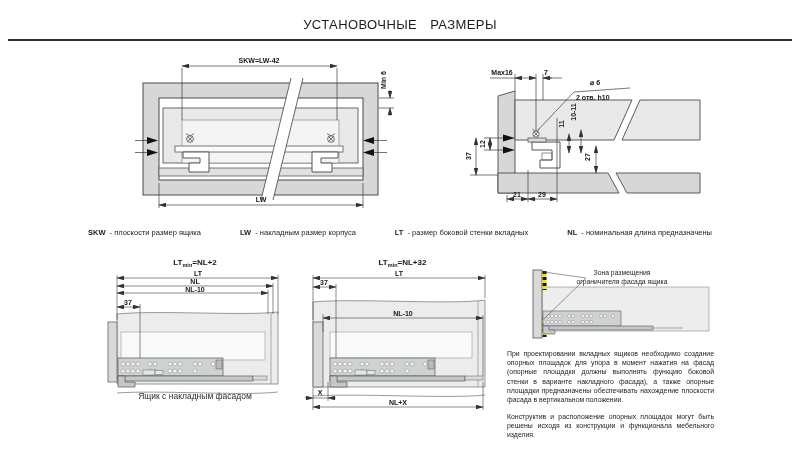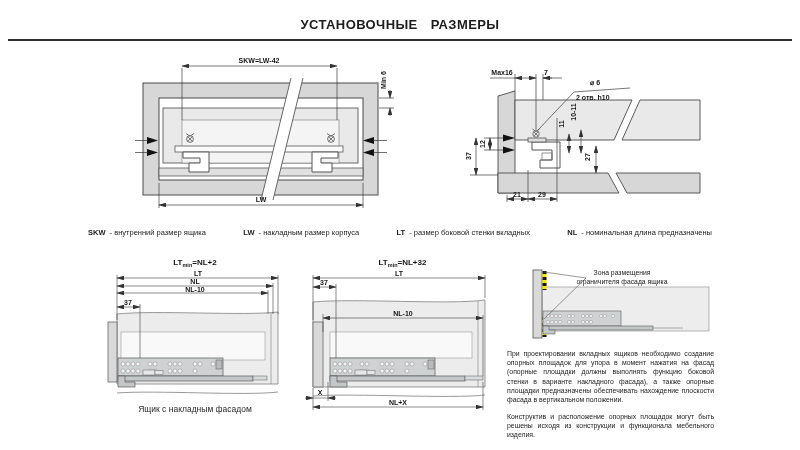--- a/index.html
+++ b/index.html
@@ -1,27 +1,27 @@
 <!DOCTYPE html>
 <html><head>
 <meta charset="utf-8">
 <style>
   html,body{margin:0;padding:0;background:#fff;}
   .stage{position:relative;width:800px;height:450px;background:#ffffff;overflow:hidden;
          font-family:"Liberation Sans",sans-serif;color:#1c1c1c;}
   .abs{position:absolute;}
-  .page-title{left:0;top:17px;width:800px;text-align:center;font-size:13px;font-weight:bold;
+  .page-title{left:0;top:17px;width:800px;text-align:center;font-size:13px;font-weight:normal;
               letter-spacing:.4px;word-spacing:9px;color:#1d1d1d;}
   .title-rule{left:8px;top:39px;width:784px;height:2px;background:#2e2e2e;}
   .legend-row{left:88px;top:228px;width:624px;display:flex;justify-content:space-between;
               font-size:7.5px;color:#222;white-space:nowrap;}
   .legend-row b{font-weight:bold;margin-right:2px;margin-top:12px;}
   .formula{top:258px;height:11px;text-align:center;font-size:8px;font-weight:bold;color:#161616;}
   .formula .sub{font-size:5.5px;vertical-align:-2px;font-weight:bold;}
-  .caption{top:404px;height:12px;text-align:center;font-size:8.5px;color:#2b2b2b;}
+  .caption{top:391px;height:12px;text-align:center;font-size:8.5px;color:#2b2b2b;}
   .zone-label{left:566px;top:269px;width:112px;text-align:center;font-size:6.8px;line-height:1.3;color:#222;}
   .body-text{left:507px;top:349px;width:207px;font-size:6.9px;line-height:1.33;text-align:justify;color:#222;}
   .body-text p{margin:0;}
   .body-text p + p{margin-top:8px;}
   svg{position:absolute;overflow:visible;}
   svg text{font-family:"Liberation Sans",sans-serif;font-size:7px;font-weight:bold;fill:#161616;}
   .halo{paint-order:stroke;stroke:#ececec;stroke-width:2.5px;}
 </style>
 </head>
 <body>
@@ -168,21 +168,21 @@
     <g stroke="#3c3c3c" stroke-width="0.7">
       <path d="M45,145 V152 M66,120 V152 M95,68 V152"></path>
       <line x1="45" y1="149" x2="66" y2="149" marker-start="url(#arr)" marker-end="url(#arr)"></line>
       <line x1="66" y1="149" x2="95" y2="149" marker-start="url(#arr)" marker-end="url(#arr)"></line>
       <text x="55" y="146.5" text-anchor="middle" stroke="none">21</text>
       <text x="80" y="146.5" text-anchor="middle" stroke="none">29</text>
     </g>
   </svg>
 
   <div class="abs legend-row">
-    <span><b>SKW</b> <span>- внутренний размер ящика</span></span>
+    <span><b>SKW</b> <span>- плоскости размер ящика</span></span>
     <span><b>LW</b> <span>- накладным размер корпуса</span></span>
     <span><b>LT</b> <span>- размер боковой стенки вкладных</span></span>
     <span><b>NL</b> <span>- номинальная длина предназначены</span></span>
   </div>
 
   <div class="abs formula" style="left:95px;width:200px;">
     <span>LT</span><span class="sub">min</span><span>=NL+2</span>
   </div>
 
   <svg class="abs" style="left:95px;top:270px;" width="200" height="134" viewBox="0 0 200 134">

